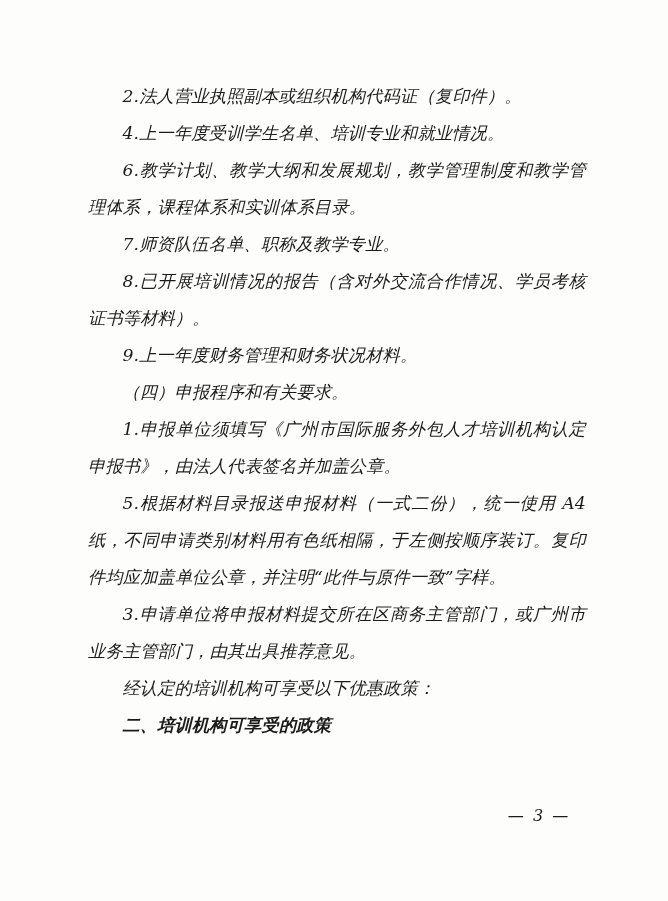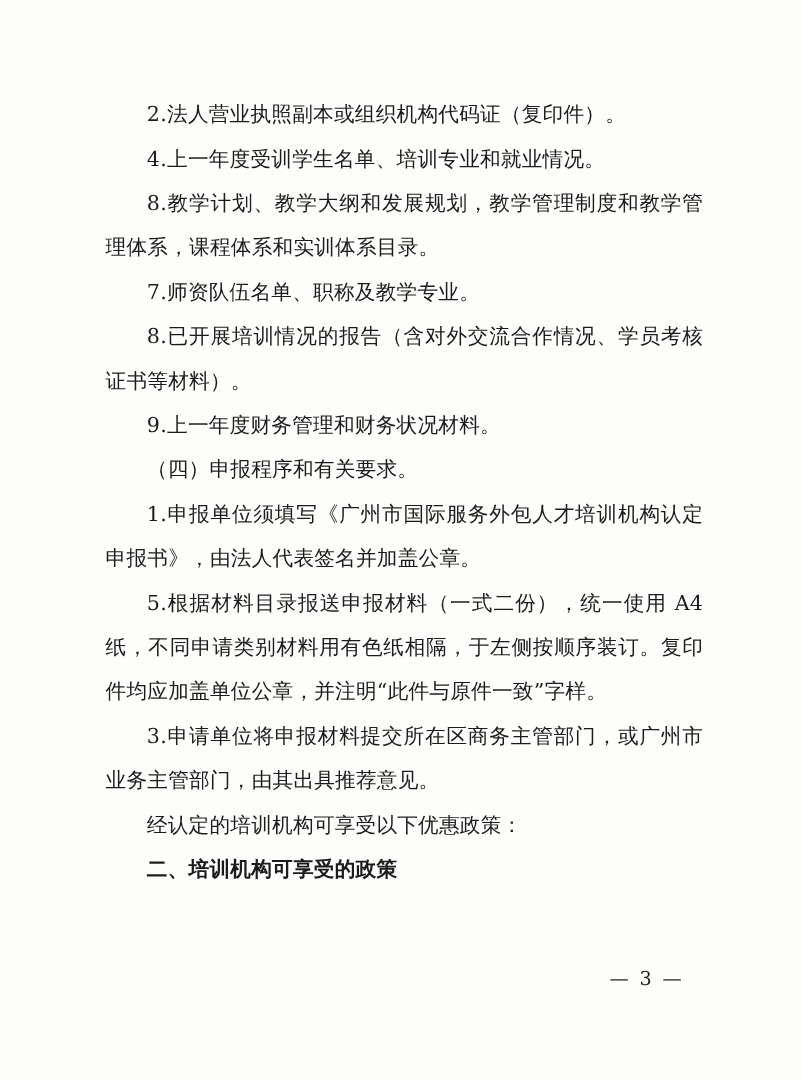--- a/index.html
+++ b/index.html
@@ -12,20 +12,21 @@
     background: #ffffff;
     font-family: "DejaVu Serif", "Liberation Serif", serif;
     overflow: hidden;
   }
   .page {
     position: relative;
     width: 668px;
     height: 901px;
     background: #fdfdfb;
     box-sizing: border-box;
+    font-style: italic;
   }
   .content {
     position: absolute;
     left: 88px;
     top: 78px;
     width: 498px;
   }
   .para {
     font-size: 17.2px;
     line-height: 37px;
@@ -55,21 +56,21 @@
     padding-left: 410px;
   }
 </style>
 </head>
 <body>
 
 <div class="page">
   <div class="content">
     <p class="para">2.法人营业执照副本或组织机构代码证（复印件）。</p>
     <p class="para">4.上一年度受训学生名单、培训专业和就业情况。</p>
-    <p class="para">8.教学计划、教学大纲和发展规划，教学管理制度和教学管理体系，课程体系和实训体系目录。</p>
+    <p class="para">6.教学计划、教学大纲和发展规划，教学管理制度和教学管理体系，课程体系和实训体系目录。</p>
     <p class="para">7.师资队伍名单、职称及教学专业。</p>
     <p class="para">8.已开展培训情况的报告（含对外交流合作情况、学员考核证书等材料）。</p>
     <p class="para">9.上一年度财务管理和财务状况材料。</p>
     <p class="para">（四）申报程序和有关要求。</p>
     <p class="para">1.申报单位须填写《广州市国际服务外包人才培训机构认定申报书》，由法人代表签名并加盖公章。</p>
     <p class="para">5.根据材料目录报送申报材料（一式二份），统一使用 A4 纸，不同申请类别材料用有色纸相隔，于左侧按顺序装订。复印件均应加盖单位公章，并注明“此件与原件一致”字样。</p>
     <p class="para">3.申请单位将申报材料提交所在区商务主管部门，或广州市业务主管部门，由其出具推荐意见。</p>
     <p class="para">经认定的培训机构可享受以下优惠政策：</p>
     <p class="para heading">二、培训机构可享受的政策</p>
   </div>

